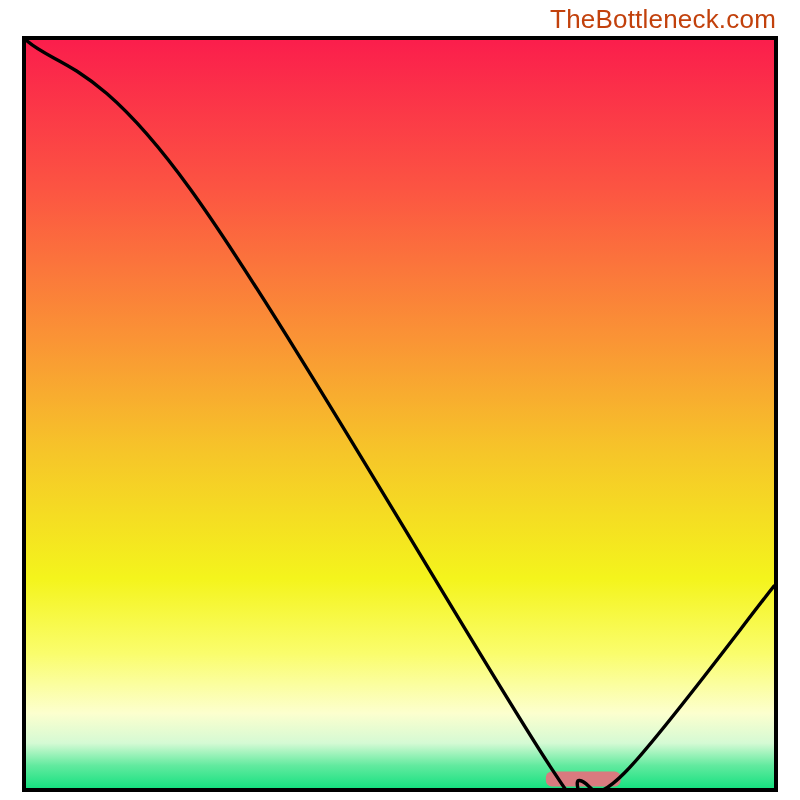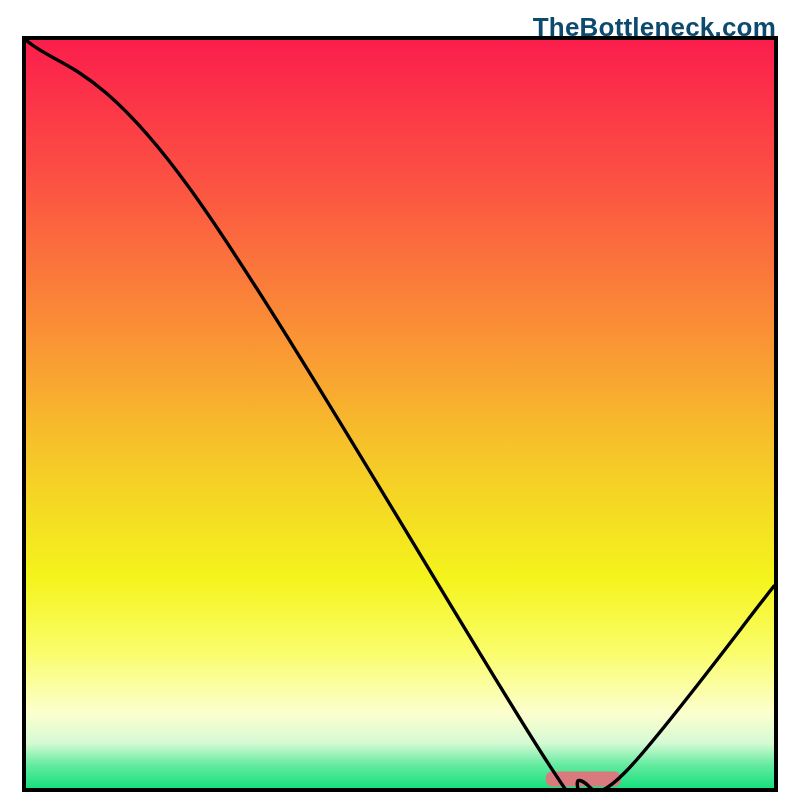--- a/index.html
+++ b/index.html
@@ -13,26 +13,25 @@
   }
   .stage {
     position: relative;
     width: 800px;
     height: 800px;
   }
   .watermark {
     position: absolute;
     top: 4px;
     right: 24px;
-    font-weight: 700;
-    color: #0c4a6e;
+    font-weight: 400;
+    color: #c2410c;
     font-size: 26px;
     letter-spacing: 0.2px;
     user-select: none;
-    margin-top: 8px;
   }
   .plot-frame {
     position: absolute;
     left: 22px;
     top: 36px;
     width: 756px;
     height: 756px;
     box-sizing: border-box;
   }
   .plot-border {

